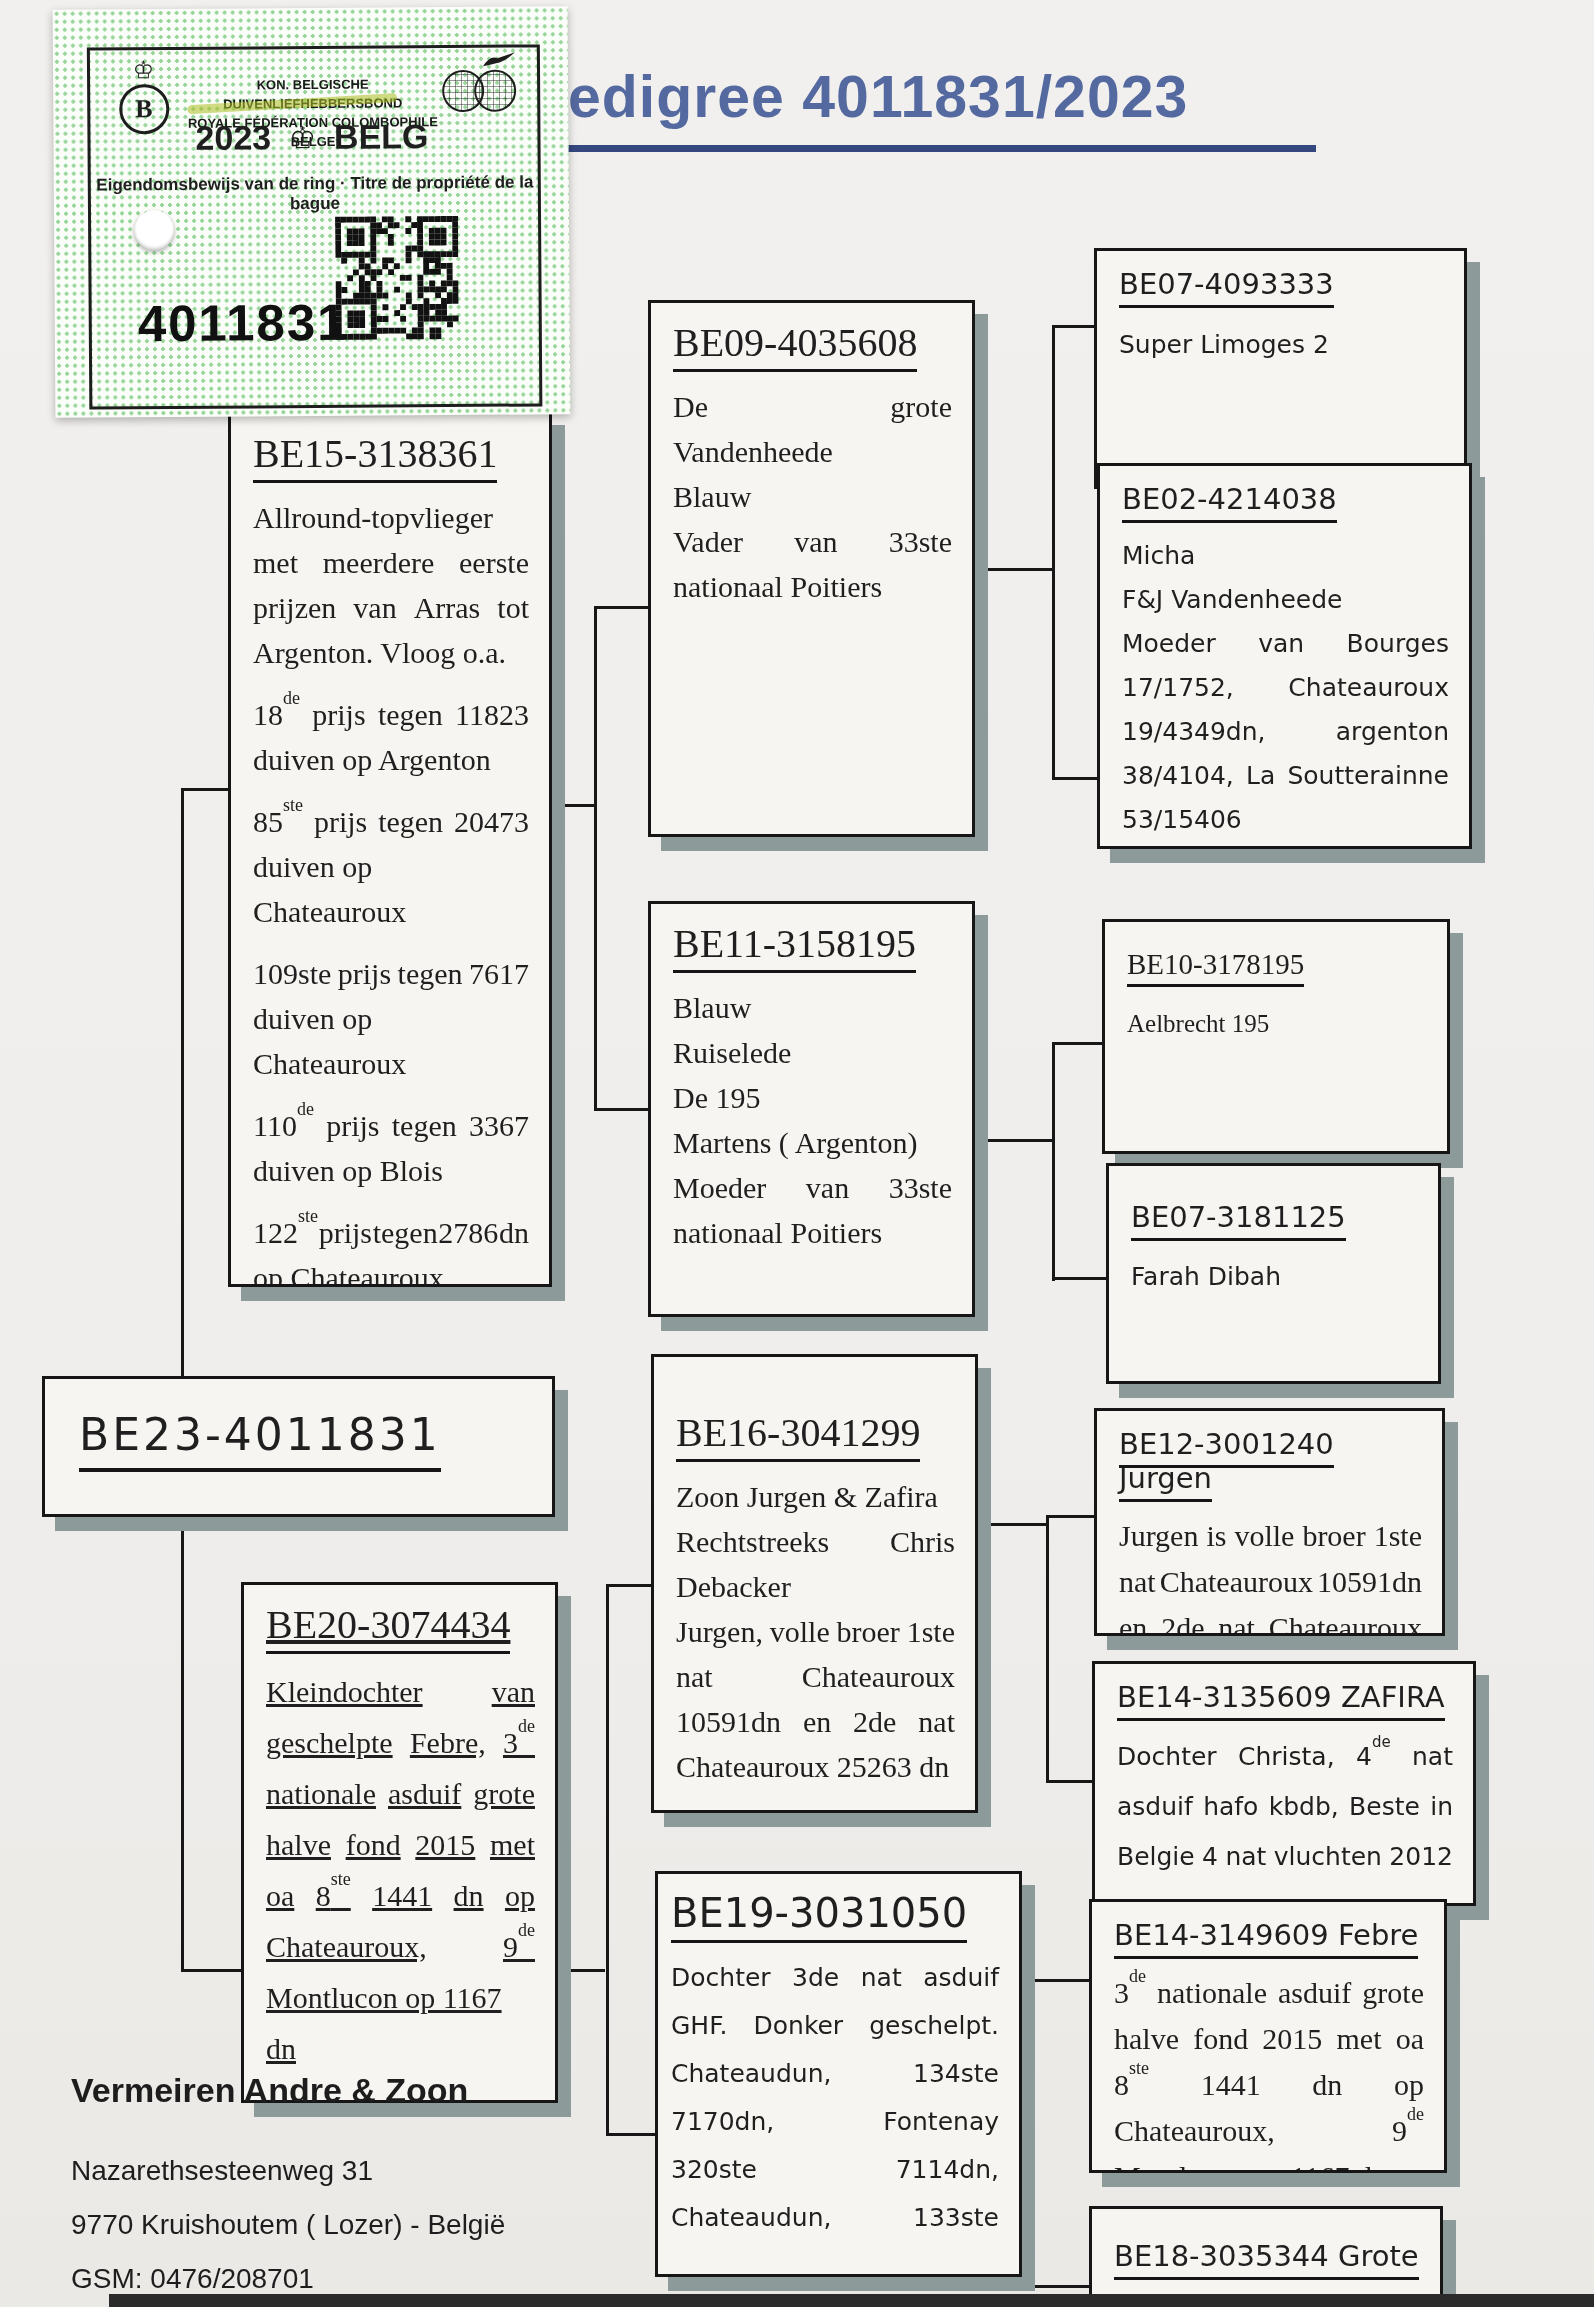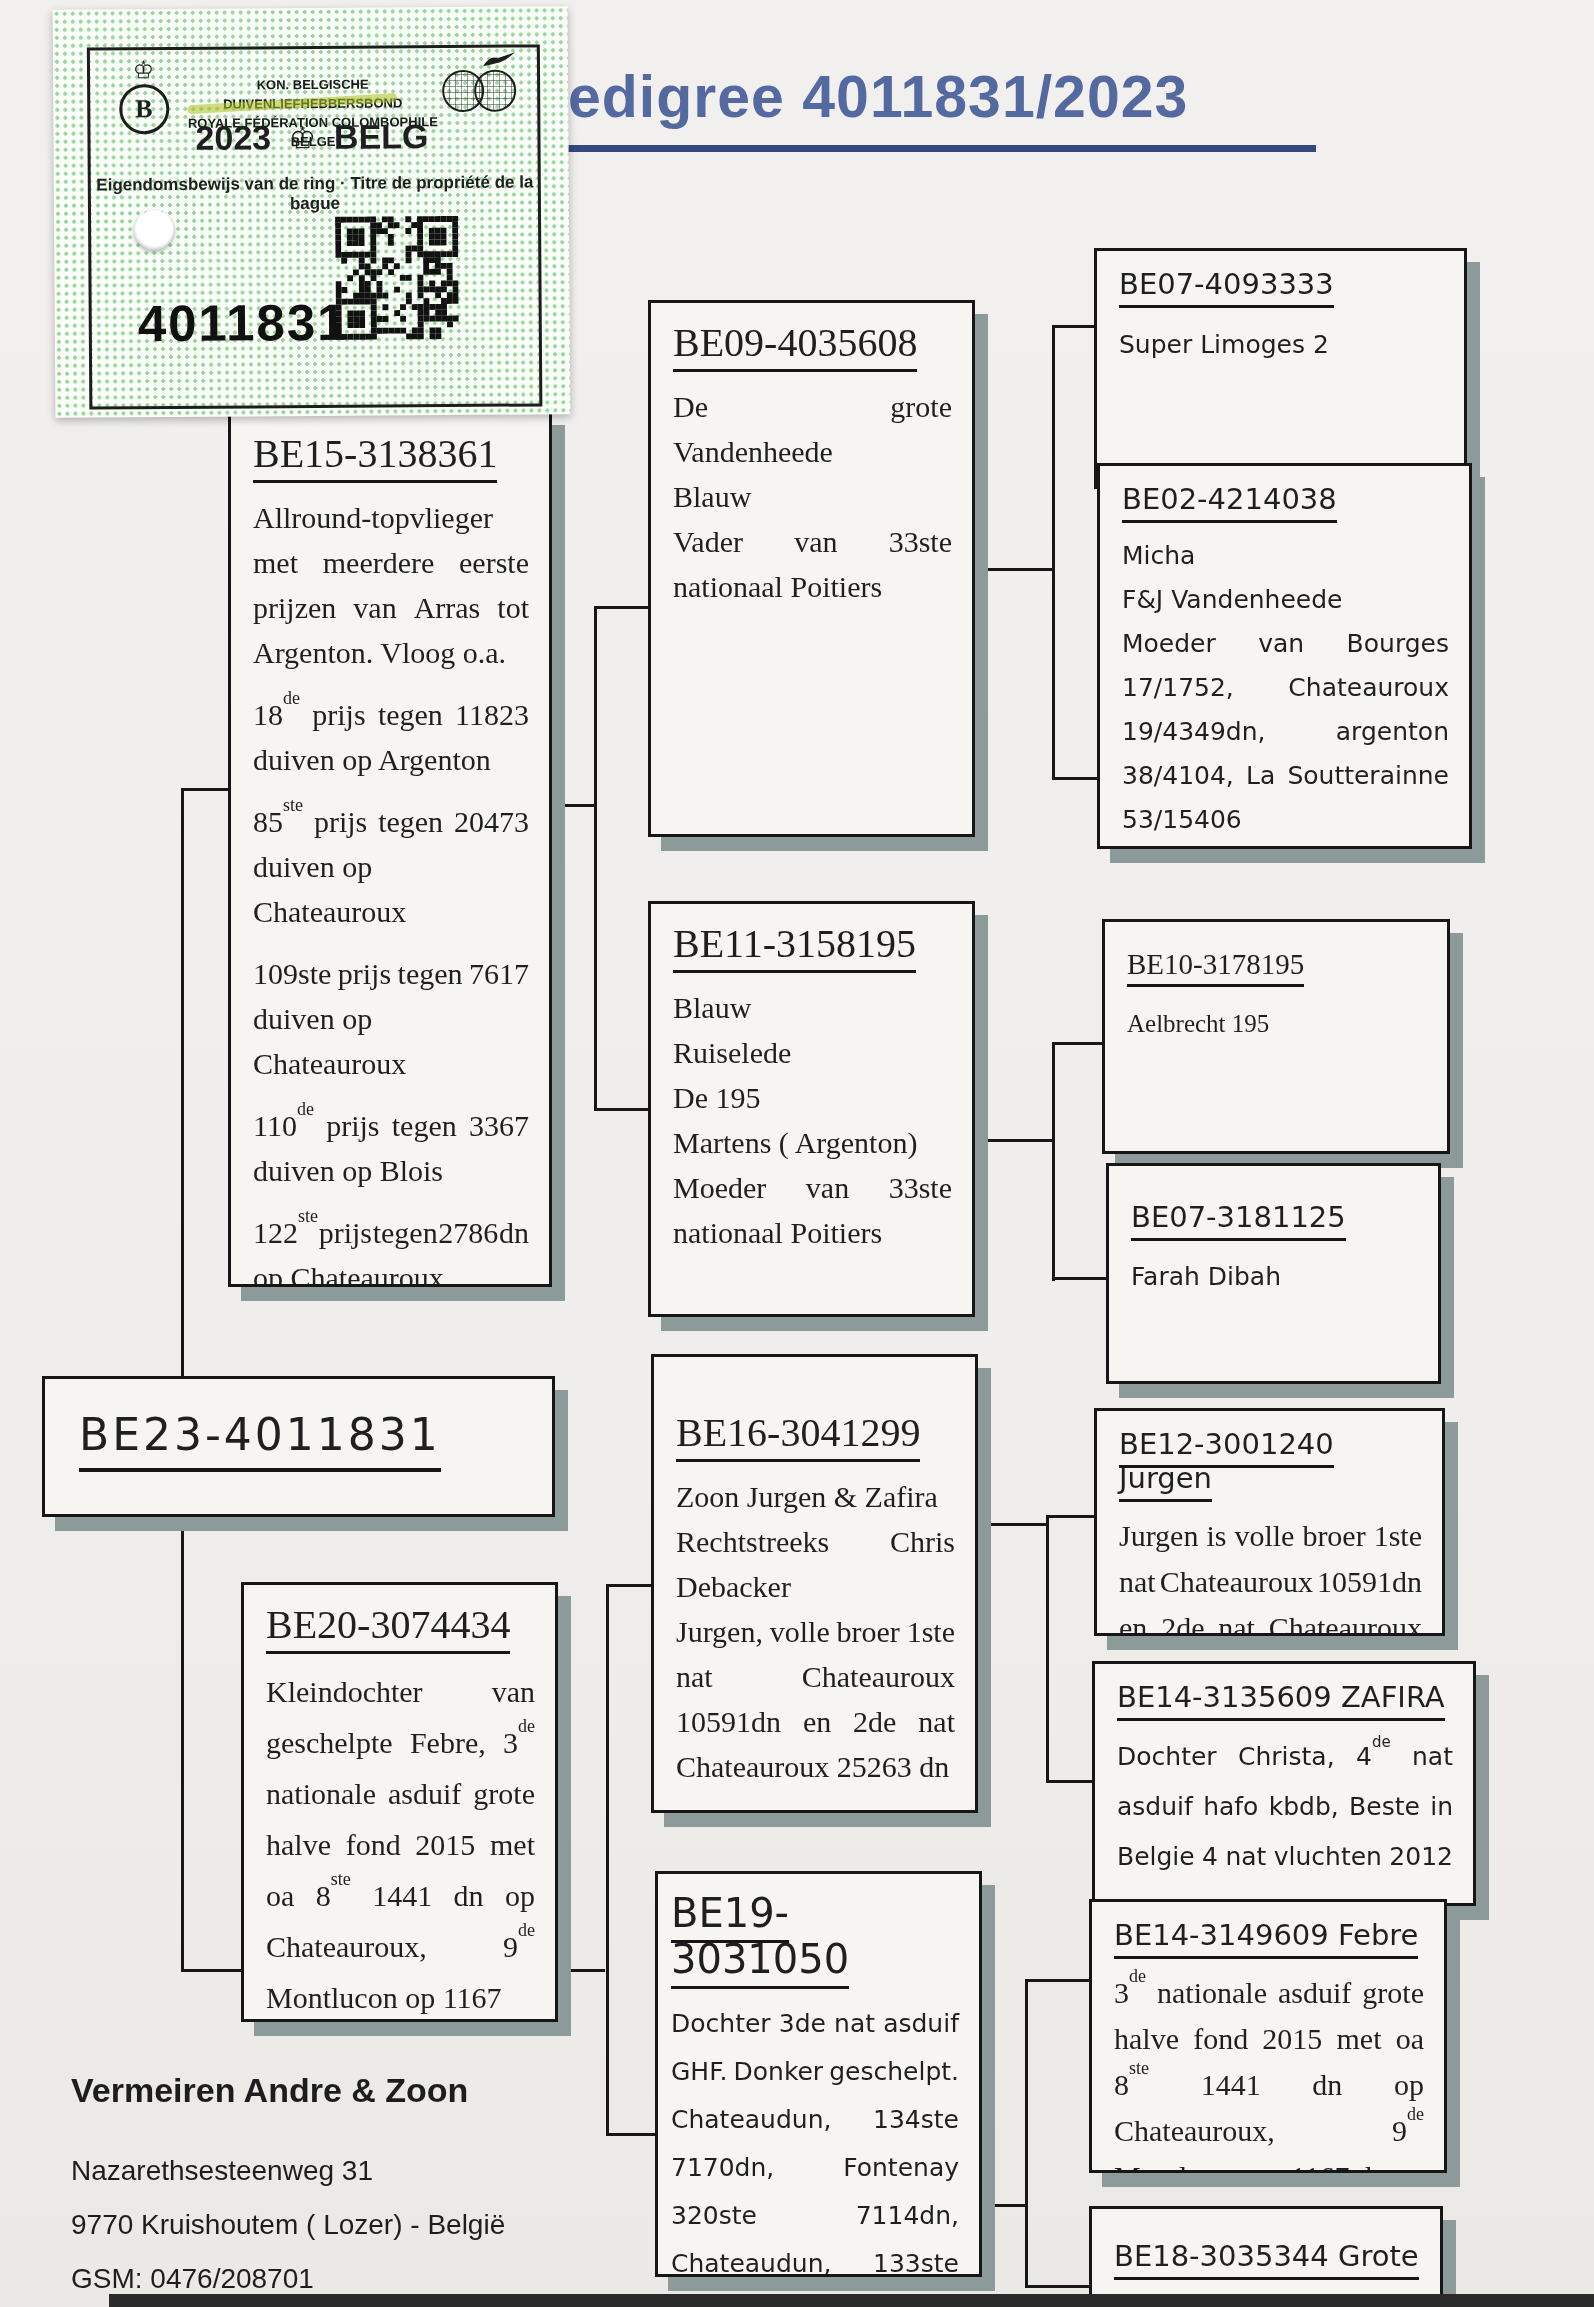--- a/index.html
+++ b/index.html
@@ -172,21 +172,21 @@
       <div class="ln just gap">
         <span>122<sup>ste</sup></span>
         <span>prijs</span>
         <span>tegen</span>
         <span>2786</span>
         <span>dn</span>
       </div>
       <div class="ln">op Chateauroux</div>
     </div>
 </div>
-<div class="box serif-box lh52" style="left:241px;top:1582px;width:317px;height:440px;">
+<div class="box serif-box lh52" style="left:241px;top:1582px;width:317px;height:521px;text-decoration:underline;">
   <div class="bt"><span class="bt-u">BE20-3074434</span></div>
   <div>
       <div class="ln just">
         <span>Kleindochter</span>
         <span>van</span>
       </div>
       <div class="ln just">
         <span>geschelpte</span>
         <span>Febre,</span>
         <span>3<sup>de</sup></span>
@@ -270,21 +270,21 @@
       </div>
       <div class="ln just">
         <span>10591dn</span>
         <span>en</span>
         <span>2de</span>
         <span>nat</span>
       </div>
       <div class="ln">Chateauroux 25263 dn</div>
     </div>
 </div>
-<div class="box sans-box lh48 title-lg" style="left:655px;top:1871px;width:327px;height:406px;padding-left:13px;">
+<div class="box sans-box lh48 title-lg" style="left:655px;top:1871px;width:367px;height:406px;padding-left:13px;">
   <div class="bt"><span class="bt-u">BE19-3031050</span></div>
   <div>
       <div class="ln just">
         <span>Dochter</span>
         <span>3de</span>
         <span>nat</span>
         <span>asduif</span>
       </div>
       <div class="ln just">
         <span>GHF.</span>

